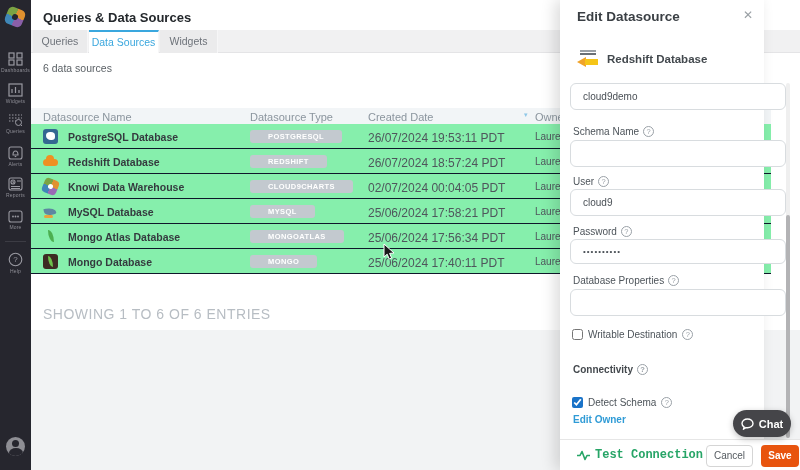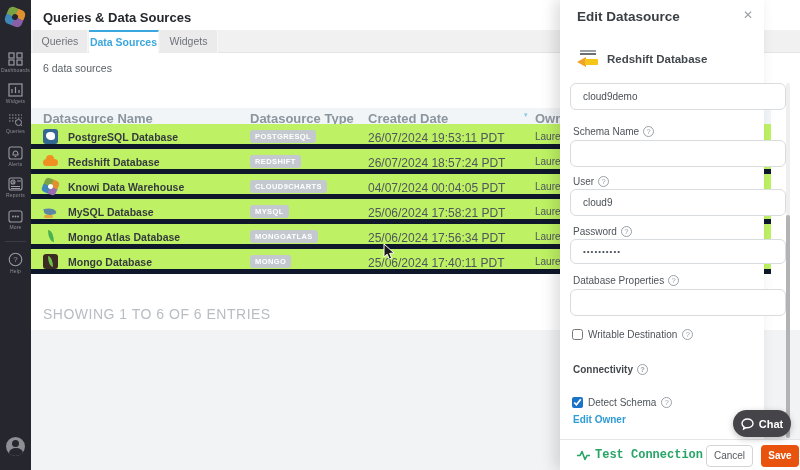--- a/index.html
+++ b/index.html
@@ -18,32 +18,32 @@
   .avatar { position:absolute; left:6px; top:437px; width:19px; height:19px; border-radius:50%; background:#8e8e94; overflow:hidden; }
   .avatar::before { content:""; position:absolute; left:6px; top:3px; width:7px; height:7px; border-radius:50%; background:#26262e; }
   .avatar::after { content:""; position:absolute; left:2.5px; top:11px; width:14px; height:10px; border-radius:50%; background:#26262e; }
 
   
   .main { position:absolute; left:31px; top:0; width:769px; height:470px; background:#fff; }
   .page-title { position:absolute; left:12px; top:10px; font-size:13px; font-weight:bold; color:#24282c; }
   .tabstrip { position:absolute; left:0; top:30px; width:769px; height:23px; background:#f1f1f2; border-bottom:1px solid #e4e4e6; }
   .tab { position:absolute; top:0; height:23px; line-height:23px; text-align:center; font-size:10.5px; color:#6e737a; background:#ebebec; border-right:1px solid #f6f6f7; }
   .tab.t0 { left:2px; width:55px; }
-  .tab.t1 { left:58px; width:70px; background:#fff; color:#3aa7de; font-weight:bold; border-top:2px solid #3aa7de; line-height:21px; }
+  .tab.t1 { left:58px; width:70px; background:#fff; color:#3aa7de; font-weight:normal; border-top:2px solid #3aa7de; line-height:21px; }
   .tab.t2 { left:129px; width:58px; }
   .toolbar-count { position:absolute; left:12px; top:62px; font-size:10.5px; color:#5b6166; }
   .search-input { position:absolute; left:72px; top:55px; width:148px; height:24px; border:none; border-bottom:1px solid #dcdfe2; font-size:10.5px; padding-left:14px; color:#555; outline:none; background:transparent; font-family:"Liberation Sans",sans-serif; }
   .search-input::placeholder { color:#a7adb3; }
 
   .thead { position:absolute; left:0; top:108px; width:740px; height:16px; background:#f2f5f7; }
-  .th { position:absolute; top:3px; font-size:13px; color:#8b959e;font-weight:bold; }
+  .th { position:absolute; top:3px; font-size:11px; color:#8b959e; }
   .sort-arrow { position:absolute; left:493px; top:3px; font-size:7px; color:#8ec7e8; }
-  .trow { position:absolute; left:0; width:740px; height:25px; border-bottom:5px solid #0f172a; background:#bef264; }
+  .trow { position:absolute; left:0; width:740px; height:25px; border-bottom:1px solid #0f172a; background:#86efac; }
   .cell-name { position:absolute; left:37px; top:7px; font-size:10.5px; font-weight:bold; color:#353a3f; }
-  .badge { position:absolute; left:219px; top:6px; font-size:7.5px; font-weight:bold; color:#fff; background:#c3c9cf; border-radius:3px; padding:2px 5px; letter-spacing:.4px; }
+  .badge { position:absolute; left:219px; top:6px; font-size:7.5px; font-weight:bold; color:#fff; background:#c3c9cf; border-radius:3px; padding:2px 18px; letter-spacing:.4px; }
   .cell-date { position:absolute; left:337px; top:7px; font-size:12px; color:#4f565c; }
   .cell-owner { position:absolute; left:504px; top:7px; width:25px; font-size:10px; color:#4f565c; overflow:hidden; white-space:nowrap; }
   .rowicon { position:absolute; left:12px; top:5px; width:15px; height:15px; }
 
   .icon-postgres { background:#336791; border-radius:3px; }
   .icon-postgres::after { content:""; position:absolute; left:3px; top:3px; width:9px; height:8px; background:#fff; border-radius:50% 50% 40% 60%; }
   .icon-redshift { }
   .icon-redshift::before { content:""; position:absolute; left:0; top:5px; width:15px; height:7px; background:#ef9022; border-radius:4px; }
   .icon-redshift::after { content:""; position:absolute; left:3px; top:1px; width:8px; height:8px; background:#ef9022; border-radius:50%; }
   .icon-knowi { border-radius:4px; background:conic-gradient(#e0912f 0 90deg,#9a6bb5 90deg 180deg,#3f87b8 180deg 270deg,#7ba344 270deg 360deg); transform:rotate(22deg); }
@@ -188,21 +188,21 @@
     <span class="rowicon icon-redshift"></span>
     <span class="cell-name">Redshift Database</span>
     <span class="badge">REDSHIFT</span>
     <span class="cell-date">26/07/2024 18:57:24 PDT</span>
     <span class="cell-owner">Laurence</span>
   </div>
   <div class="trow" style="top:174px;">
     <span class="rowicon icon-knowi"></span>
     <span class="cell-name">Knowi Data Warehouse</span>
     <span class="badge">CLOUD9CHARTS</span>
-    <span class="cell-date">04/07/2024 00:04:05 PDT</span>
+    <span class="cell-date">02/07/2024 00:04:05 PDT</span>
     <span class="cell-owner">Laurence</span>
   </div>
   <div class="trow" style="top:199px;">
     <span class="rowicon icon-mysql"></span>
     <span class="cell-name">MySQL Database</span>
     <span class="badge">MYSQL</span>
     <span class="cell-date">25/06/2024 17:58:21 PDT</span>
     <span class="cell-owner">Laurence</span>
   </div>
   <div class="trow" style="top:224px;">

